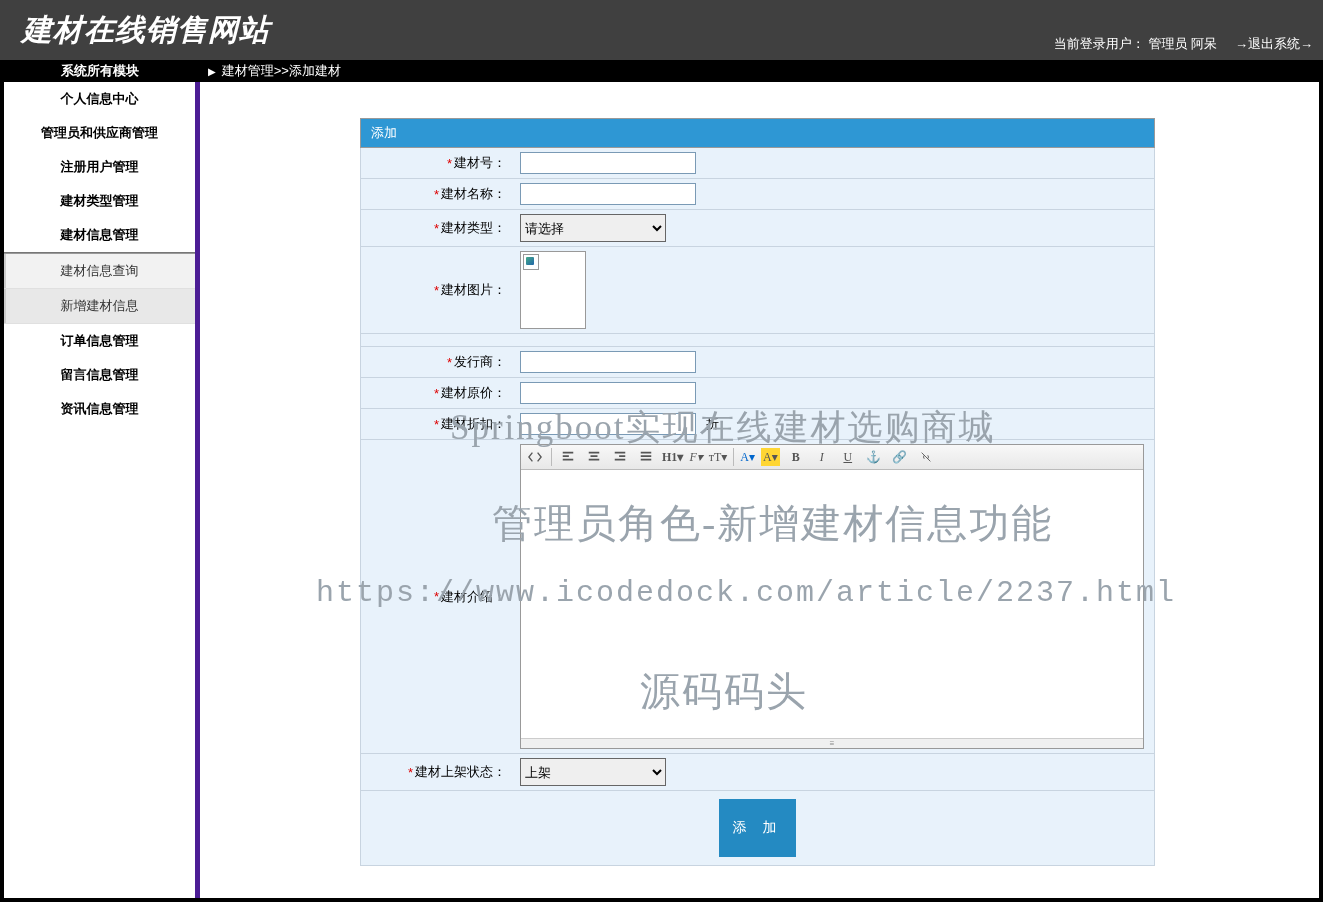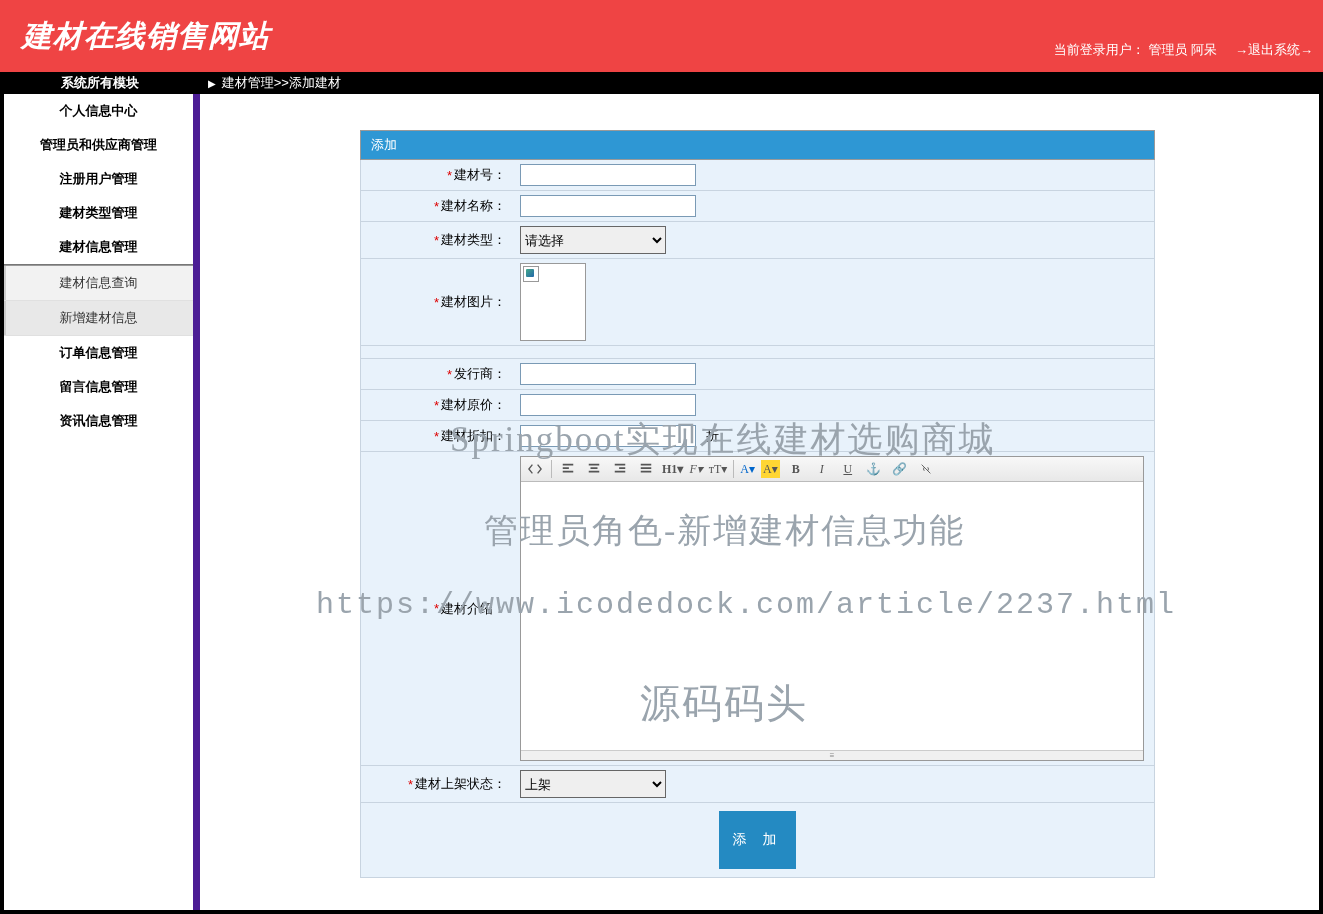--- a/index.html
+++ b/index.html
@@ -1,26 +1,26 @@
 <!DOCTYPE html>
 <html><head>
 <meta charset="utf-8">
 <style>
 * { margin: 0; padding: 0; box-sizing: border-box; }
 body { font-family: "Microsoft YaHei", Arial, sans-serif; background: #fff; width: 1323px; height: 914px; overflow: hidden; position: relative; }
-.header { background: #ef4444; height: 72px; display: flex; align-items: center; justify-content: space-between; padding: 0 10px 0 22px; }
+.header { background: #404040; height: 60px; display: flex; align-items: center; justify-content: space-between; padding: 0 10px 0 22px; }
 .site-title { color: #fff; font-size: 30px; font-weight: bold; font-style: italic; letter-spacing: 1px; }
 .header-right { color: #fff; font-size: 13px; display: flex; gap: 18px; align-items: center; padding-top: 28px; margin-left: 36px; }
 .header-right a { color: #fff; text-decoration: none; }
 .black-bar { background: #000; height: 22px; display: flex; align-items: center; color: #fff; font-size: 13px; }
 .black-bar-left { width: 200px; text-align: center; font-weight: bold; }
 .black-bar-right { padding-left: 8px; display: flex; align-items: center; gap: 6px; }
 .arrow-icon { font-size: 10px; }
 .content-wrap { display: flex; height: 820px; border: 4px solid #000; border-top: none; }
-.sidebar { width: 196px; background: #fff; border-right: 7px solid #4c1d95; }
+.sidebar { width: 196px; background: #fff; border-right: 5px solid #4c1d95; }
 .sidebar-item { display: block; font-size: 13px; padding: 8px 0; text-align: center; color: #000; font-weight: bold; cursor: pointer; }
 .sidebar-sub { background: #f2f2f2; font-weight: normal; color: #333; border-bottom: 1px solid #e0e0e0; position: relative; }
 .sidebar-sub.active { background: #e8e8e8; }
 .sidebar-sub::before { content: ""; position: absolute; left: 0; top: 0; bottom: 0; width: 2px; background: #ccc; }
 .sidebar .divider { height: 2px; background: linear-gradient(#666,#aaa); }
 .main-area { flex: 1; background: #fff; padding: 20px 0 0 0; position: relative; }
 .form-container { margin: 16px auto 0 160px; width: 795px; }
 .form-header { background: #2e97d4; color: #fff; font-size: 13px; padding: 5px 10px; border: 1px solid #999; }
 .form-row { background: #e8f2fb; border: 1px solid #c8d4e0; border-top: none; display: flex; }
 .form-label { width: 153px; text-align: right; padding: 6px 8px 6px 0; font-size: 13px; display: flex; align-items: center; justify-content: flex-end; }
@@ -37,21 +37,21 @@
 .editor-toolbar { background: linear-gradient(#f8f8f8,#e8e8e8); border-bottom: 1px solid #bbb; padding: 3px 4px; display: flex; gap: 6px; align-items: center; font-size: 12px; }
 .tb-sep { width: 1px; height: 18px; background: #bbb; }
 .tb-btn { width: 20px; height: 18px; display: flex; align-items: center; justify-content: center; color: #555; cursor: pointer; font-family: serif; }
 .tb-btn svg { width: 14px; height: 14px; }
 .editor-body { height: 268px; background: #fff; }
 .editor-resize { height: 10px; background: #f0f0f0; border-top: 1px solid #ccc; text-align: center; font-size: 8px; color: #888; cursor: ns-resize; }
 .submit-row { text-align: center; padding: 8px 0; background: #e8f2fb; border: 1px solid #c8d4e0; border-top: none; }
 .submit-btn { background: #248ac2; color: #fff; border: none; font-size: 14px; padding: 20px 14px; letter-spacing: 6px; cursor: pointer; text-align: center; }
 .watermark { position: absolute; color: #9aa4ad; font-size: 32px; font-weight: 500; letter-spacing: 2px; pointer-events: none; font-family: "Courier New", monospace; z-index: 50; }
 .wm1 { top: 322px; left: 250px; font-size: 35px; font-family: "Microsoft YaHei"; }
-.wm2 { top: 414px; left: 284px; font-size: 34px; font-family: "Microsoft YaHei"; }
+.wm2 { top: 414px; left: 292px; font-size: 40px; font-family: "Microsoft YaHei"; }
 .wm3 { top: 494px; left: 116px; font-size: 30px; }
 .wm4 { top: 582px; left: 440px; font-size: 40px; font-family: "Microsoft YaHei"; }
 .fold-suffix { font-size: 13px; margin-left: 4px; }
 </style>
 </head>
 <body>
 
 <div class="header">
   <div class="site-title">建材在线销售网站</div>
   <div class="header-right">

